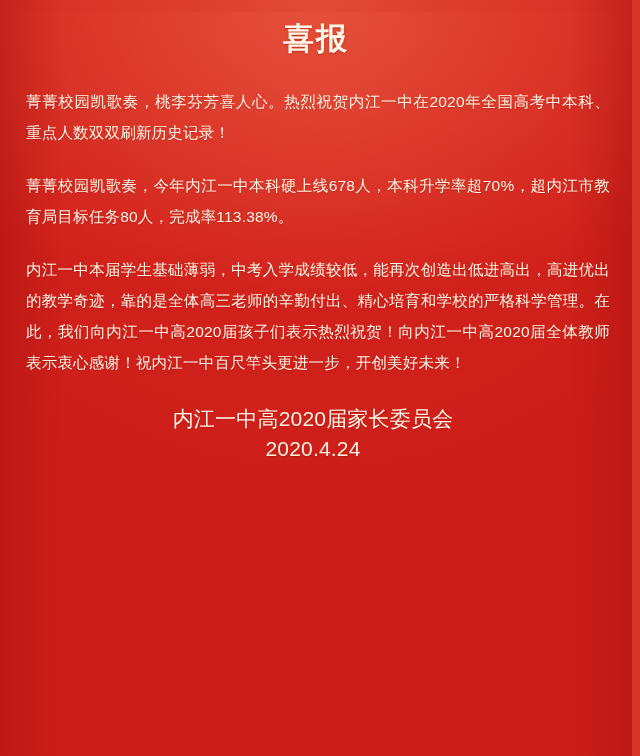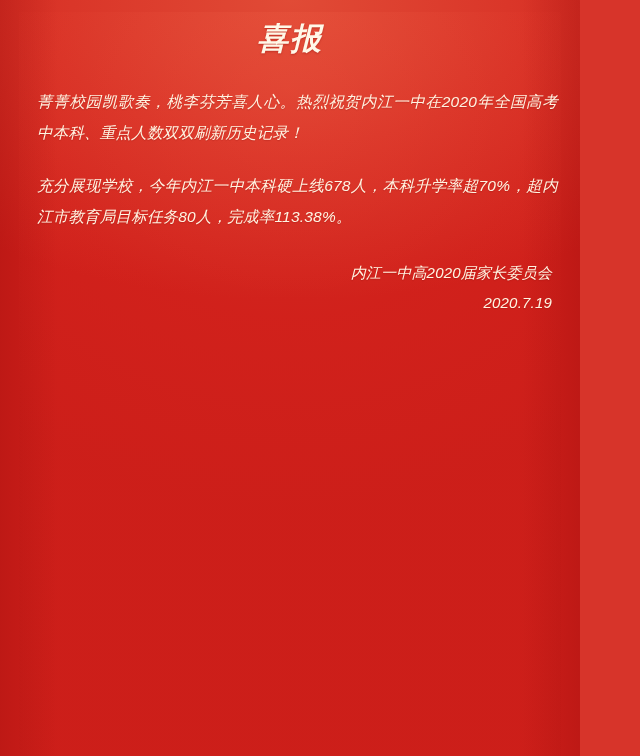--- a/index.html
+++ b/index.html
@@ -8,27 +8,26 @@
   }
   body {
     width: 640px;
     height: 756px;
     background: #d7342a;
     font-family: "Liberation Sans", "DejaVu Sans", sans-serif;
     overflow: hidden;
   }
   .poster {
     position: relative;
-    width: 580px;
+    width: 632px;
     height: 756px;
     background:
       radial-gradient(ellipse 520px 300px at 50% 0%, #e14b36 0%, #d93327 48%, #cf1f1a 100%),
       #d42a22;
     box-sizing: border-box;
-    font-style: italic;
   }
   
   .poster::before {
     content: "";
     position: absolute;
     inset: 0;
     background: linear-gradient(90deg, rgba(150,10,10,0.30) 0%, rgba(150,10,10,0.0) 10%, rgba(150,10,10,0.0) 90%, rgba(150,10,10,0.30) 100%);
     pointer-events: none;
   }
   .inner-panel {
@@ -58,50 +57,51 @@
     text-shadow: 0 1px 2px rgba(120,0,0,0.35);
   }
   .body-text {
     padding-top: 16px;
   }
   .para {
     color: #fff4e2;
     font-size: 15.5px;
     line-height: 31px;
     letter-spacing: 0.2px;
-    margin: 0 0 22px 15px;
+    margin: 0 0 22px 4px;
     text-align: justify;
     text-shadow: 0 1px 1px rgba(130,10,10,0.25);
   }
   .signature {
     margin-top: 26px;
-    text-align: right;
+    text-align: center;
     color: #fff4e2;
-    font-size: 15px;
+    font-size: 21px;
     line-height: 30px;
     letter-spacing: 0.2px;
     padding-right: 6px;
     text-shadow: 0 1px 1px rgba(130,10,10,0.25);
   }
   .sign-line { display: block; }
   .date-line { display: block; }
 </style>
 </head>
 <body>
 
 <div class="poster">
   <div class="inner-panel"></div>
   <div class="content">
 
     <div class="title">喜报</div>
 
     <div class="body-text">
       <p class="para">菁菁校园凯歌奏，桃李芬芳喜人心。热烈祝贺内江一中在2020年全国高考中本科、重点人数双双刷新历史记录！</p>
-      <p class="para">充分展现学校，今年内江一中本科硬上线678人，本科升学率超70%，超内江市教育局目标任务80人，完成率113.38%。</p>
+      <p class="para">菁菁校园凯歌奏，今年内江一中本科硬上线678人，本科升学率超70%，超内江市教育局目标任务80人，完成率113.38%。</p>
+      <p class="para">内江一中本届学生基础薄弱，中考入学成绩较低，能再次创造出低进高出，高进优出的教学奇迹，靠的是全体高三老师的辛勤付出、精心培育和学校的严格科学管理。在此，我们向内江一中高2020届孩子们表示热烈祝贺！向内江一中高2020届全体教师表示衷心感谢！祝内江一中百尺竿头更进一步，开创美好未来！</p>
     </div>
 
     <div class="signature">
       <span class="sign-line">内江一中高2020届家长委员会</span>
-      <span class="date-line">2020.7.19</span>
+      <span class="date-line">2020.4.24</span>
     </div>
 
   </div>
 </div>
 
 </body></html>

